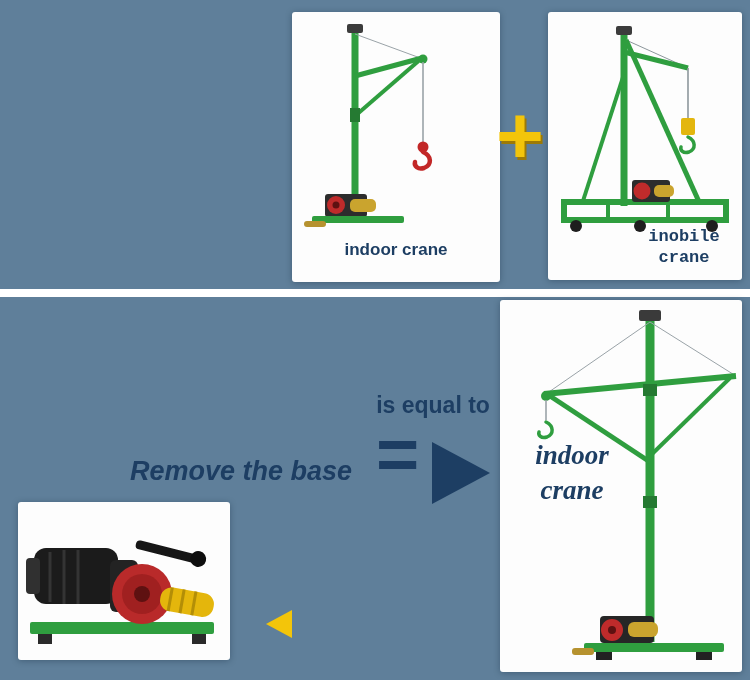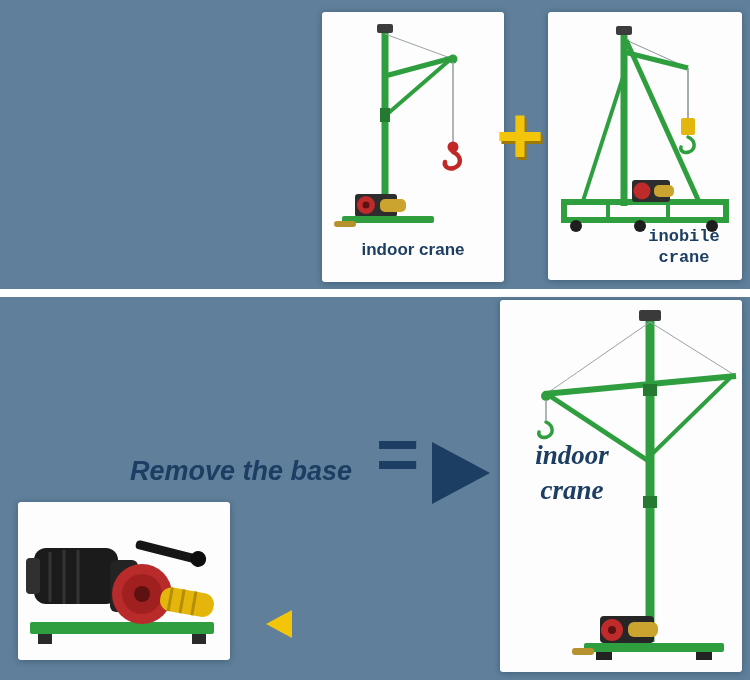--- a/index.html
+++ b/index.html
@@ -43,21 +43,21 @@
 <body>
 
 <div class="stage">
 
   <div class="bg-section" id="bg-top"></div>
   <div class="bg-section" id="bg-bottom"></div>
 
   <div class="headline">
   </div>
 
-  <div class="panel" style="left:322px;top:12px;width:182px;height:270px;">
+  <div class="panel" style="left:292px;top:12px;width:208px;height:270px;">
     <div class="illus" style="left:0;top:4px;">
       <svg viewBox="0 0 182 232" width="182" height="232">
         <line x1="63" y1="16" x2="63" y2="198" stroke="#2f9e3f" stroke-width="7"></line>
         <rect x="55" y="8" width="16" height="9" rx="2" fill="#3c3c3c"></rect>
         <line x1="63" y1="18" x2="131" y2="43" stroke="#9aa3a8" stroke-width="1"></line>
         <line x1="63" y1="60" x2="130" y2="42" stroke="#2f9e3f" stroke-width="5"></line>
         <line x1="63" y1="100" x2="130" y2="42" stroke="#2f9e3f" stroke-width="4"></line>
         <rect x="58" y="92" width="10" height="14" fill="#257a32"></rect>
         <circle cx="131" cy="43" r="4.5" fill="#2f9e3f"></circle>
         <line x1="131" y1="46" x2="131" y2="128" stroke="#9aa3a8" stroke-width="1.6"></line>
@@ -133,20 +133,21 @@
           <rect x="118" y="38" width="62" height="9" rx="4" fill="#161616"></rect>
           <circle cx="182" cy="42" r="8" fill="#0e0e0e"></circle>
         </g>
       </svg>
     </div>
   </div>
 
 
   <div class="arrow-left-yellow"></div>
 
+  <div class="equal-label">is equal to</div>
   <div class="equals-big">=</div>
   <div class="arrow-right"></div>
 
   <div class="panel" style="left:500px;top:300px;width:242px;height:372px;">
     <div class="illus" style="left:0;top:0;">
       <svg viewBox="0 0 242 372" width="242" height="372">
         <line x1="150" y1="20" x2="150" y2="342" stroke="#2f9e3f" stroke-width="9"></line>
         <rect x="139" y="10" width="22" height="11" rx="2" fill="#3a3a3a"></rect>
         <line x1="150" y1="22" x2="236" y2="76" stroke="#9aa3a8" stroke-width="1"></line>
         <line x1="150" y1="22" x2="46" y2="94" stroke="#9aa3a8" stroke-width="1"></line>

